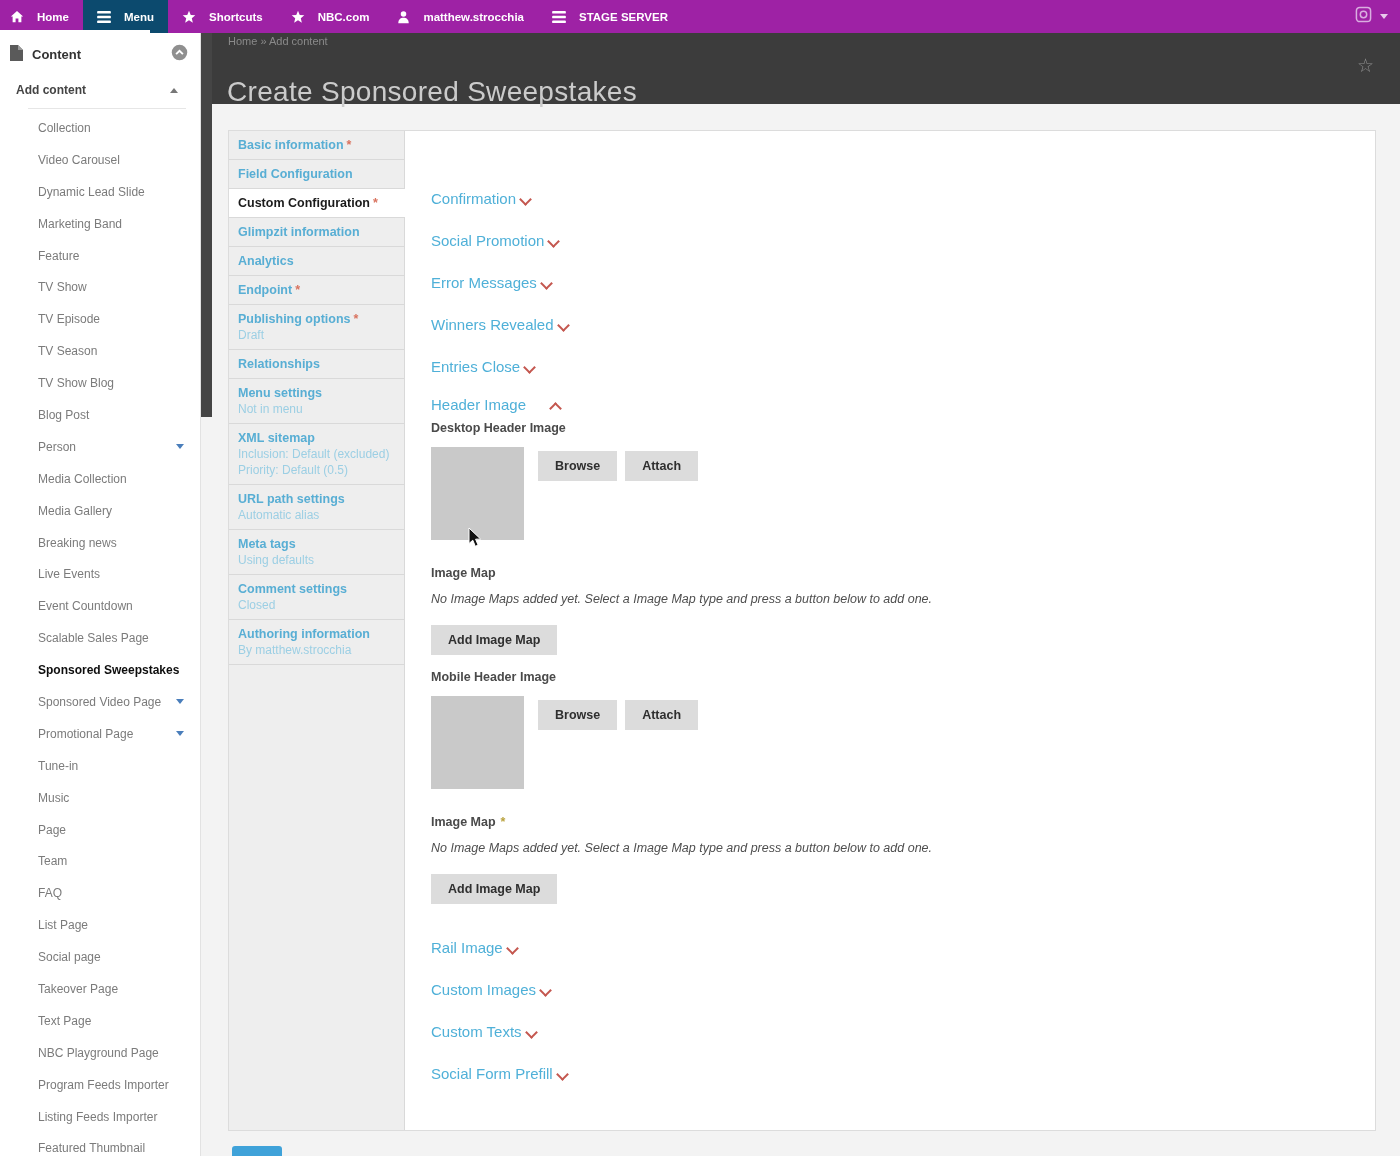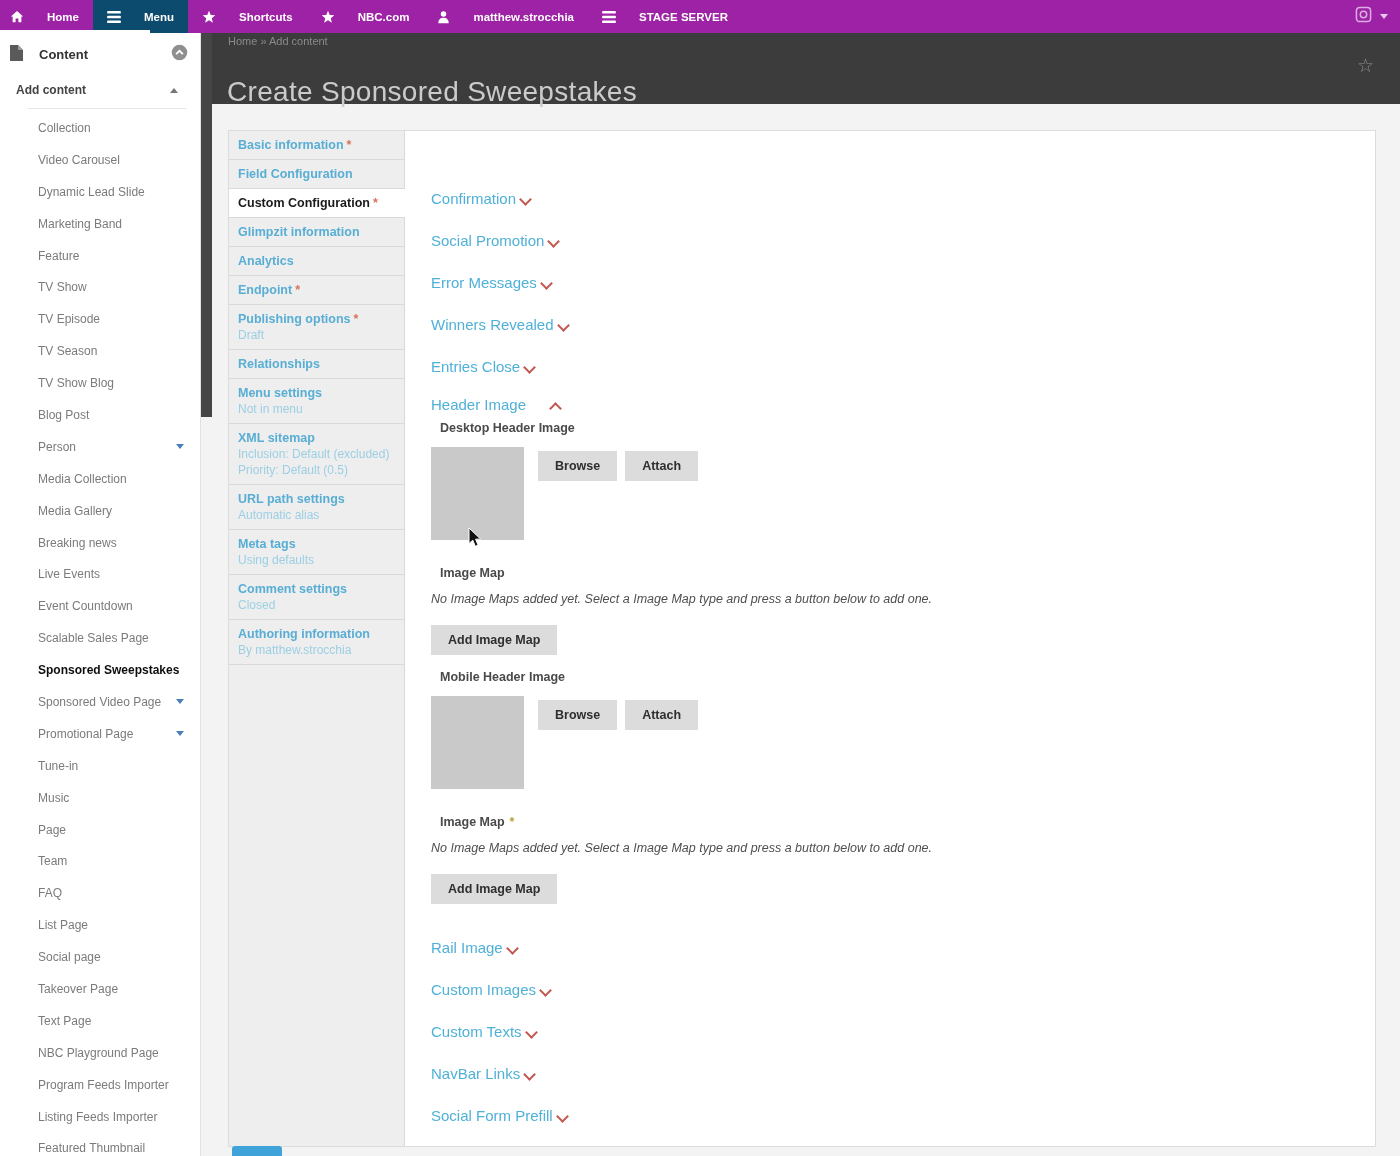--- a/index.html
+++ b/index.html
@@ -3,32 +3,32 @@
 <meta charset="utf-8">
 <style>
   html,body{margin:0;padding:0;}
   body{
     width:1400px;height:1156px;position:relative;overflow:hidden;
     font-family:"Liberation Sans",sans-serif;background:#f3f3f3;
   }
   
   .adminbar{position:absolute;top:0;left:0;right:0;height:33px;background:#9e22a5;
     display:flex;align-items:stretch;color:#fff;z-index:30;}
-  .ab-item{display:flex;align-items:center;gap:23px;padding:0 14px;font-size:11.5px;font-weight:bold;cursor:pointer;white-space:nowrap;}
+  .ab-item{display:flex;align-items:center;gap:13px;padding:0 14px;font-size:11.5px;font-weight:bold;cursor:pointer;white-space:nowrap;}
   .ab-item:first-child{padding-left:10px;}
   .ab-item.active{background:#0c4a6e;}
   .ab-item svg{display:block;}
   .ab-right{margin-left:auto;display:flex;align-items:center;gap:8px;padding-right:12px;}
   .ab-caret{width:0;height:0;border-left:4px solid transparent;border-right:4px solid transparent;border-top:5px solid #e8c9ec;}
   .white-notch{position:absolute;top:30px;left:0;width:150px;height:4px;background:#fff;z-index:31;}
 
   
   .sidebar{position:absolute;top:33px;left:0;width:200px;bottom:0;background:#fff;
     border-right:1px solid #e2e2e2;z-index:5;}
-  .sb-head{display:flex;align-items:center;gap:16px;padding:11px 12px 0 10px;}
+  .sb-head{display:flex;align-items:center;gap:9px;padding:11px 12px 0 10px;}
   .sb-title{font-size:13px;font-weight:bold;color:#333;flex:1;}
   .sb-sub{display:flex;align-items:center;padding:18px 22px 11px 16px;}
   .sb-sub-label{font-size:12px;font-weight:bold;color:#444;flex:1;}
   .caret-up-sm{width:0;height:0;border-left:4px solid transparent;border-right:4px solid transparent;border-bottom:5px solid #777;}
   .sb-divider{border-bottom:1px solid #e6e6e6;margin:0 14px 0 28px;}
   .sb-list{list-style:none;margin:3px 0 0;padding:0;}
   .sb-item{height:31.9px;padding:0 16px 0 38px;font-size:12px;color:#7b7b7b;
     display:flex;align-items:center;cursor:pointer;}
   .sb-item .lbl{flex:1;overflow:hidden;white-space:nowrap;}
   .sb-item.bold .lbl{font-weight:bold;color:#0d0d0d;}
@@ -56,21 +56,21 @@
   .vt-sum{font-size:12px;color:#9ccfe4;line-height:15px;margin-top:1px;}
 
   .form-main{flex:1;padding:46px 30px 10px 26px;position:relative;}
   .fsec{height:42px;display:flex;align-items:center;cursor:pointer;}
   .fsec.expanded{height:34px;gap:20px;}
   .fsec-label{font-size:15px;color:#4fb0d8;}
   .chev{display:inline-block;width:7px;height:7px;border-right:2px solid #c4574f;border-bottom:2px solid #c4574f;
     transform:rotate(45deg);margin-left:5px;margin-top:3px;}
   .chev.up{transform:rotate(-135deg);margin-top:8px;}
 
-  .field-label{font-size:12.5px;font-weight:bold;color:#4a4a4a;margin:0 9px 12px;}
+  .field-label{font-size:12.5px;font-weight:bold;color:#4a4a4a;margin:0 0 12px;}
   .req-star{color:#b9a23e;margin-left:5px;font-weight:bold;}
   .media-row{display:flex;align-items:flex-start;margin-bottom:26px;}
   .ph-box{width:93px;height:93px;background:#c9c9c9;flex:none;}
   .btn{background:#dcdcdc;border:0;font-family:inherit;font-size:12.5px;font-weight:bold;color:#2f2f2f;
     padding:8px 17px;margin-top:4px;cursor:pointer;}
   .btn.first{margin-left:14px;}
   .btn + .btn{margin-left:8px;}
   .empty-text{font-style:italic;font-size:12.5px;color:#4f4f4f;margin:0 0 19px;}
   .add-btn{margin:0 0 15px;}
   .gap-after{margin-bottom:22px;}
@@ -432,24 +432,20 @@
   </div>
           <div class="fsec">
     <span class="fsec-label">Custom Images</span>
     <span class="chev"></span>
   </div>
           <div class="fsec">
     <span class="fsec-label">Custom Texts</span>
     <span class="chev"></span>
   </div>
           <div class="fsec">
-    <span class="fsec-label">NavBar Links</span>
-    <span class="chev"></span>
-  </div>
-          <div class="fsec">
     <span class="fsec-label">Social Form Prefill</span>
     <span class="chev"></span>
   </div>
         </div>
     </section>
   </div>
 </main>
 
 <div class="save-partial"></div>
 

